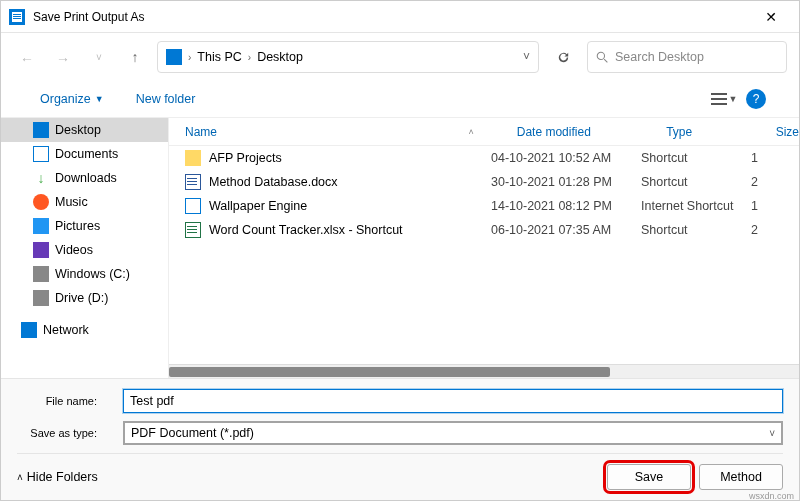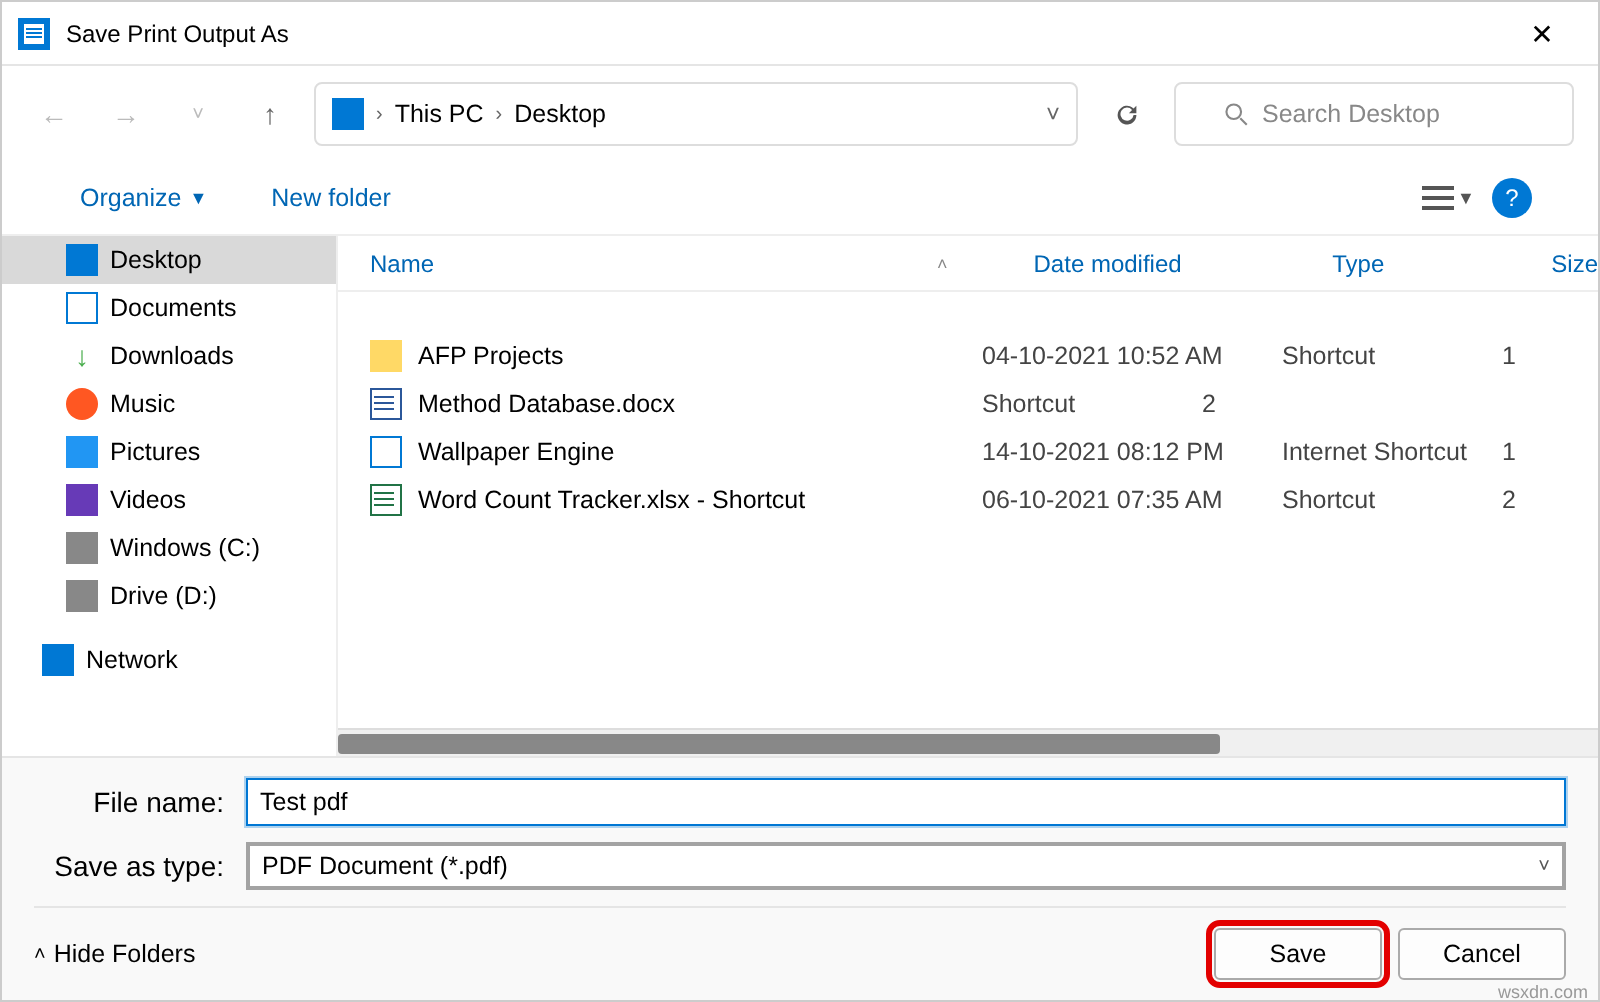--- a/index.html
+++ b/index.html
@@ -14,21 +14,21 @@
 
 .navrow { display: flex; align-items: center; padding: 8px 12px; gap: 8px; }
 .navbtn { width: 28px; height: 28px; display: flex; align-items: center; justify-content: center; color: #666; border-radius: 4px; }
 .navbtn.disabled { color: #bbb; }
 .navbtn.ch { font-size: 14px; }
 .addr { flex: 1; display: flex; align-items: center; border: 1px solid #ddd; border-radius: 4px; height: 32px; padding: 0 8px; gap: 6px; }
 .addr .folicon { width:16px; height:16px; background:#0078d4; }
 .addr .sep { color: #666; font-size: 10px; }
 .addr .crumb { font-size: 12.5px; color: #000; }
 .refresh { width:32px; height:32px; display:flex; align-items:center; justify-content:center; border:none; border-radius:4px; color:#555;}
-.search { width: 200px; border: 1px solid #ddd; border-radius: 4px; height: 32px; display: flex; align-items: center; padding: 0 24px; color: #888; font-size: 12.5px; gap:6px;}
+.search { width: 200px; border: 1px solid #ddd; border-radius: 4px; height: 32px; display: flex; align-items: center; padding: 0 8px; color: #888; font-size: 12.5px; gap:6px;}
 
 .toolbar { display: flex; align-items: center; padding: 4px 33px; height: 36px; }
 .tbtn { font-size: 12.5px; color: #0066b4; padding: 4px 6px; display:flex; align-items:center; gap:4px;}
 .tbtn .arr { font-size:9px; color:#0066b4;}
 .tspacer { flex:1; }
 .viewbtn { width:28px; height:28px; display:flex; align-items:center; justify-content:center; color:#555;}
 .help { width:20px; height:20px; border-radius:50%; background:#0078d4; color:#fff; display:flex; align-items:center; justify-content:center; font-size:12px; margin-left:8px;}
 
 .body { flex:1; display:flex; border-top:1px solid #eee; overflow:hidden;}
 .sidebar { width:168px; border-right:1px solid #eee; overflow:auto; padding-top:0;}
@@ -38,21 +38,21 @@
 .sbgroup { margin-top:8px; }
 .ic-desktop { background:#0078d4; }
 .ic-doc { background:#fff; border:1px solid #0078d4; }
 .ic-down { color:#4caf50; font-size:14px; font-weight:bold; display:flex; align-items:center; justify-content:center; }
 .ic-music { background:#ff5722; border-radius:50%; }
 .ic-pic { background:#2196f3; }
 .ic-vid { background:#673ab7; }
 .ic-drive { background:#888; }
 .ic-net { background:#0078d4; }
 
-.listarea { flex:1; display:flex; flex-direction:column; overflow:hidden;gap:20px;}
+.listarea { flex:1; display:flex; flex-direction:column; overflow:hidden;}
 .cols { display:flex; border-bottom:1px solid #eee; height:28px; align-items:center; font-size:12px; color:#0066b4; padding-left:16px;}
 .col-name { width:290px; display:flex; align-items:center; gap:4px;}
 .col-date { width:150px;margin-left:43px;}
 .col-type { width:110px;}
 .col-size { flex:1;}
 .rows { flex:1; overflow:auto;}
 .row { display:flex; height:24px; align-items:center; font-size:12.5px; color:#000; padding-left:16px;}
 .row .ric { width:16px; height:16px; margin-right:8px; flex-shrink:0;}
 .rn { width:282px;}
 .rd { width:150px; color:#444;}
@@ -63,21 +63,21 @@
 .ic-docx::after{content:"";position:absolute;left:1px;top:3px;width:10px;height:1px;background:#2b579a;box-shadow:0 3px 0 #2b579a,0 6px 0 #2b579a;}
 .ic-wp { background:#fff; border:1px solid #0078d4;}
 .ic-xlsx { background:#fff; border:1px solid #217346;}
 .ic-xlsx::after{content:"";position:absolute;left:1px;top:3px;width:10px;height:1px;background:#217346;box-shadow:0 3px 0 #217346,0 6px 0 #217346;}
 .ic-xlsx{position:relative;}
 .hscroll { height:14px; background:#f0f0f0; border-top:1px solid #ddd; position:relative;}
 .hscroll .thumb { position:absolute; left:0; top:2px; height:10px; width:70%; background:#888; border-radius:2px;}
 
 .bottom { border-top:1px solid #e5e5e5; background:#f9f9f9; padding:10px 16px 0 16px;}
 .field { display:flex; align-items:center; margin-bottom:8px;}
-.flabel { width:106px; text-align:right; font-size:14px; color:#000; padding-right:11px;}
+.flabel { width:106px; text-align:right; font-size:11px; color:#000; padding-right:26px;}
 .finput { flex:1; height:24px; border:1px solid #0078d4; font-size:12.5px; padding:0 6px; outline:2px solid rgba(0,120,212,0.3); outline-offset:-1px;}
 .fselect { flex:1; height:24px; border:2px solid #a3a3a3; font-size:12.5px; padding:0 6px; background:#fff; display:flex; align-items:center; justify-content:space-between;}
 .actions { display:flex; align-items:center; padding:10px 0; border-top:1px solid #e5e5e5; margin-top:4px;}
 .hide { font-size:12.5px; color:#000; display:flex; align-items:center; gap:4px;}
 .aspacer { flex:1;}
 .btn { width:84px; height:26px; border:1px solid #aaa; background:#fdfdfd; font-size:12.5px; border-radius:3px; margin-left:8px; display:flex; align-items:center; justify-content:center;}
 .btn.save { outline:3px solid #e30000; outline-offset:1px;}
 .watermark { position:absolute; right:6px; bottom:0; font-size:9px; color:#999;}
 </style>
 </head>
@@ -203,20 +203,21 @@
         <div class="row">
             <div class="ric ic-afp"></div>
             <div class="rn">AFP Projects</div>
             <div class="rd">04-10-2021 10:52 AM</div>
             <div class="rt">Shortcut</div>
             <div class="rs">1</div>
           </div>
         <div class="row">
             <div class="ric ic-docx"></div>
             <div class="rn">Method Database.docx</div>
+            <div class="rd">30-10-2021 01:28 PM</div>
             <div class="rt">Shortcut</div>
             <div class="rs">2</div>
           </div>
         <div class="row">
             <div class="ric ic-wp"></div>
             <div class="rn">Wallpaper Engine</div>
             <div class="rd">14-10-2021 08:12 PM</div>
             <div class="rt">Internet Shortcut</div>
             <div class="rs">1</div>
           </div>
@@ -249,19 +250,19 @@
     <div class="actions">
       <div class="hide">
         <span style="font-size:10px;">˄</span>
         <span>Hide Folders</span>
       </div>
       <div class="aspacer"></div>
       <div class="btn save">
           <span>Save</span>
         </div>
       <div class="btn">
-          <span>Cancel</span>
+          <span>Method</span>
         </div>
     </div>
   </div>
 
 </div>
 <div class="watermark">wsxdn.com</div>
 
 </body></html>

